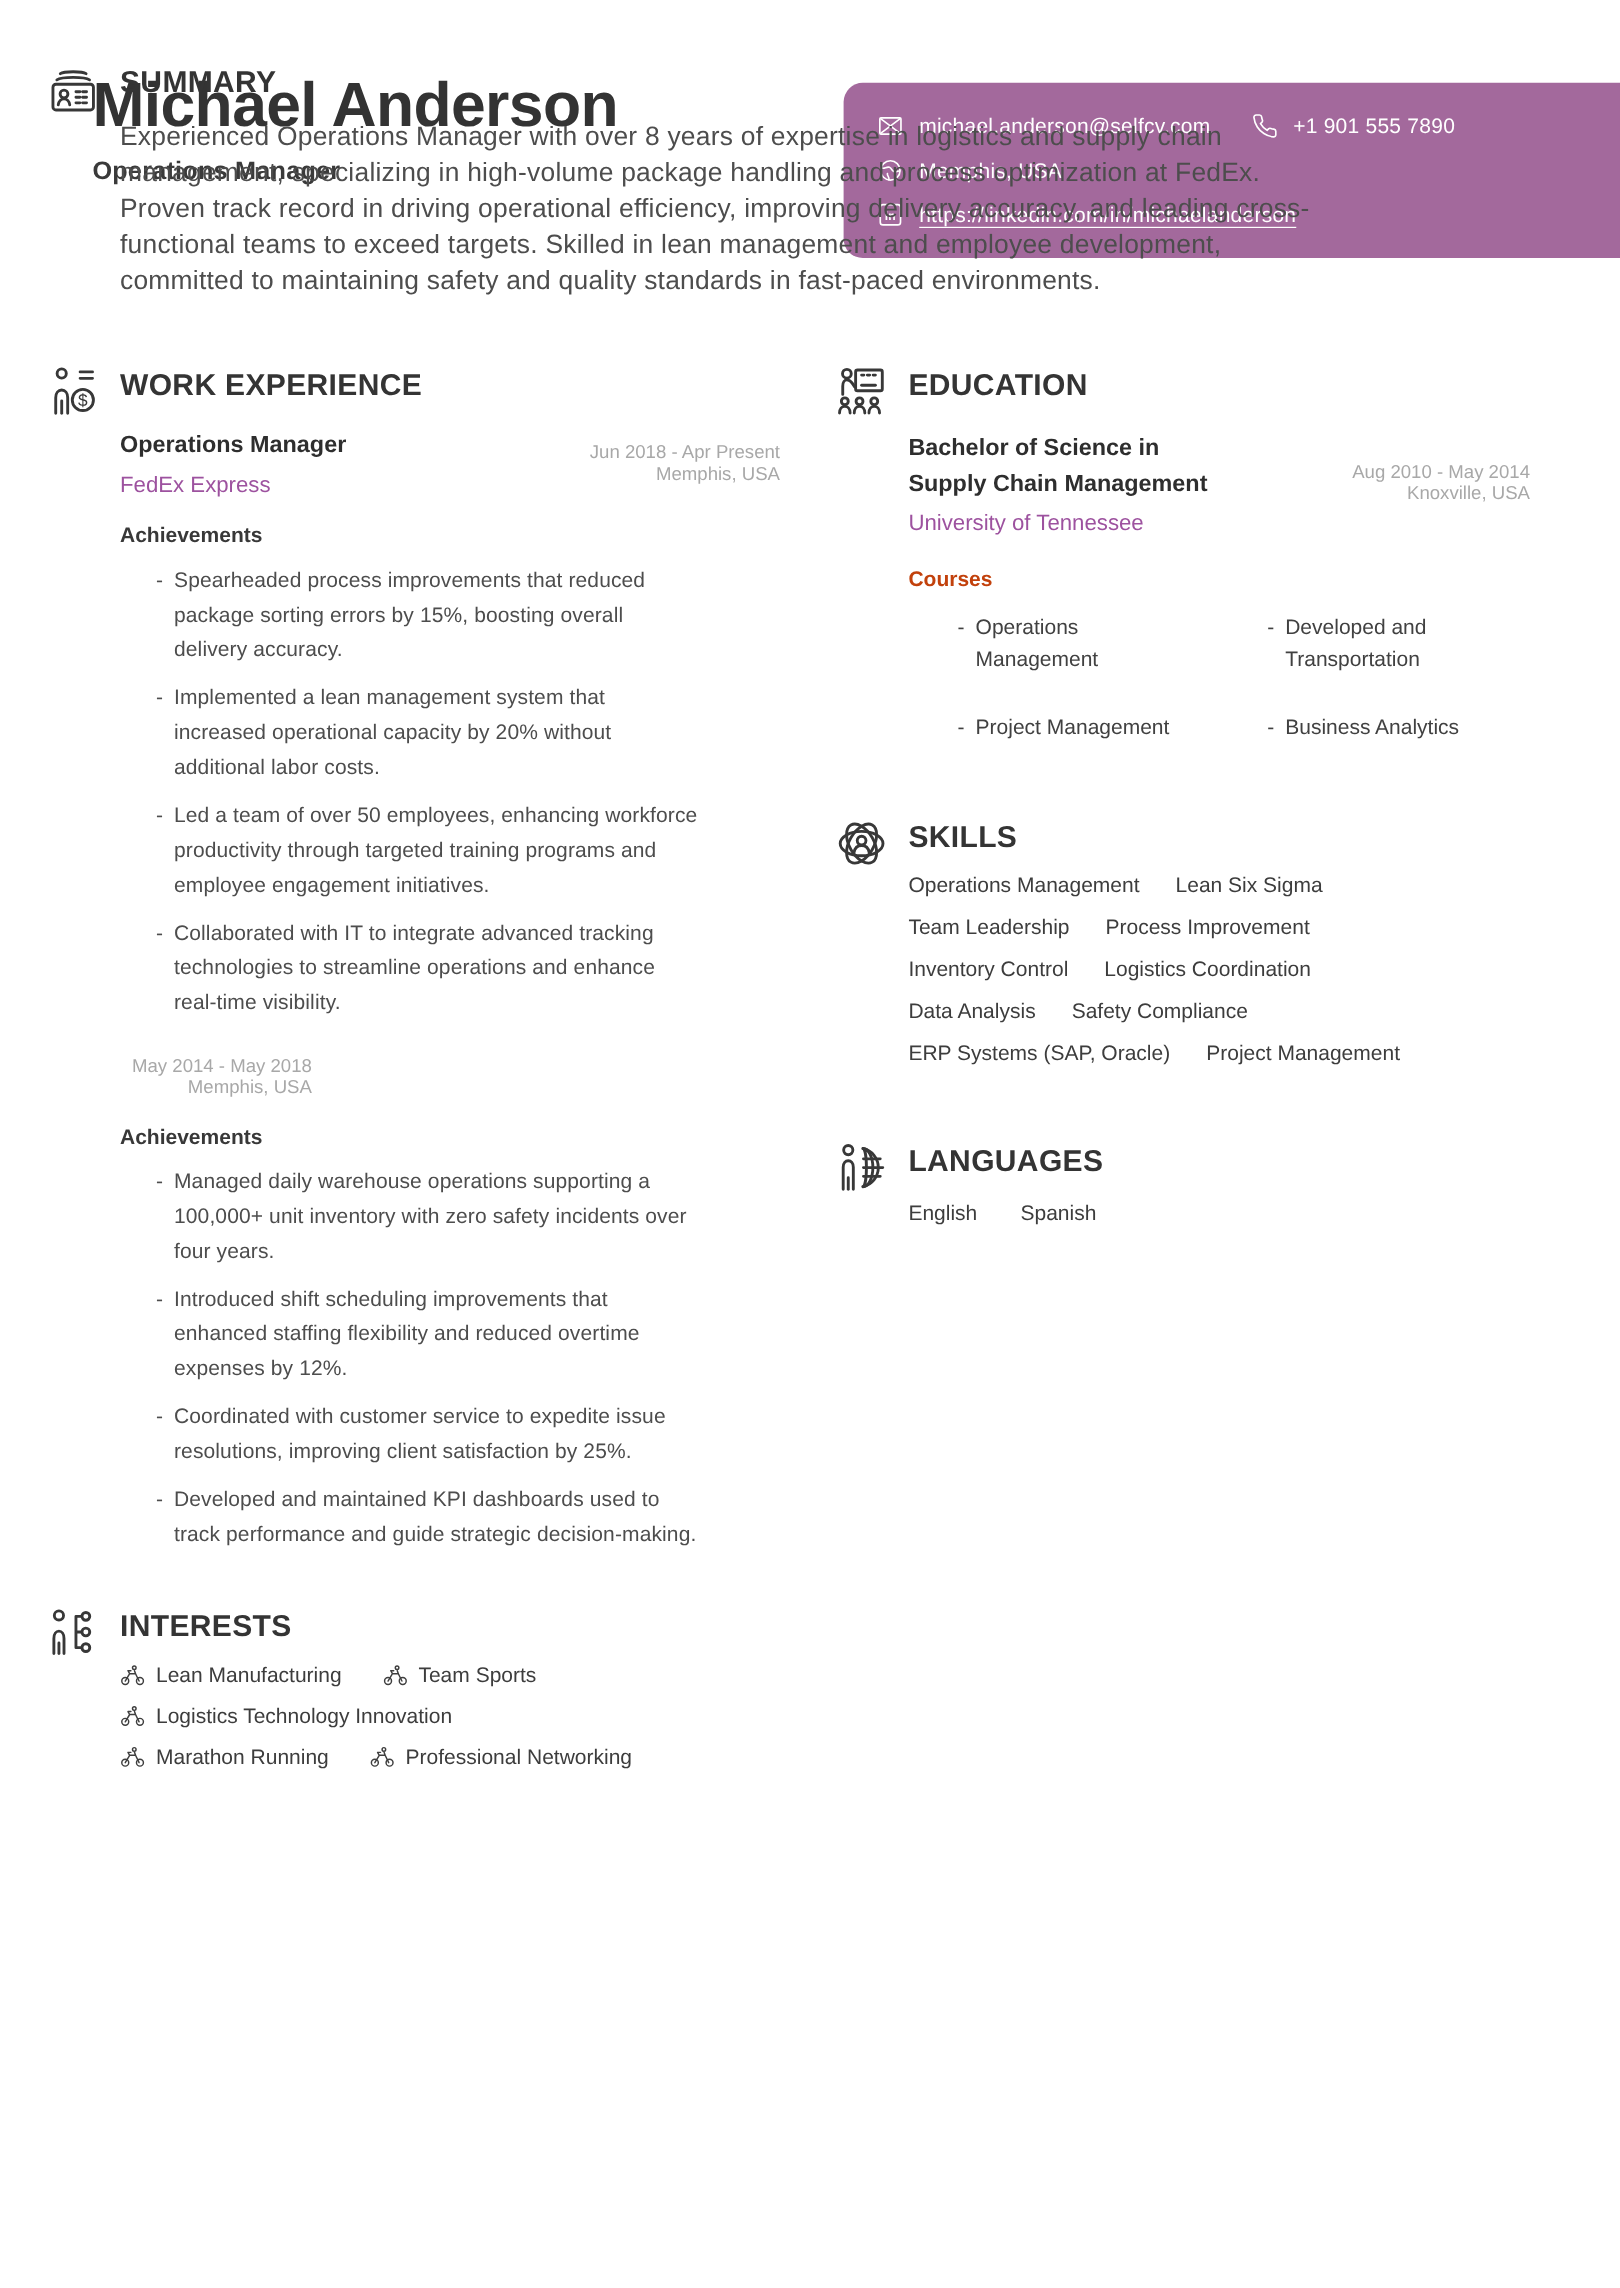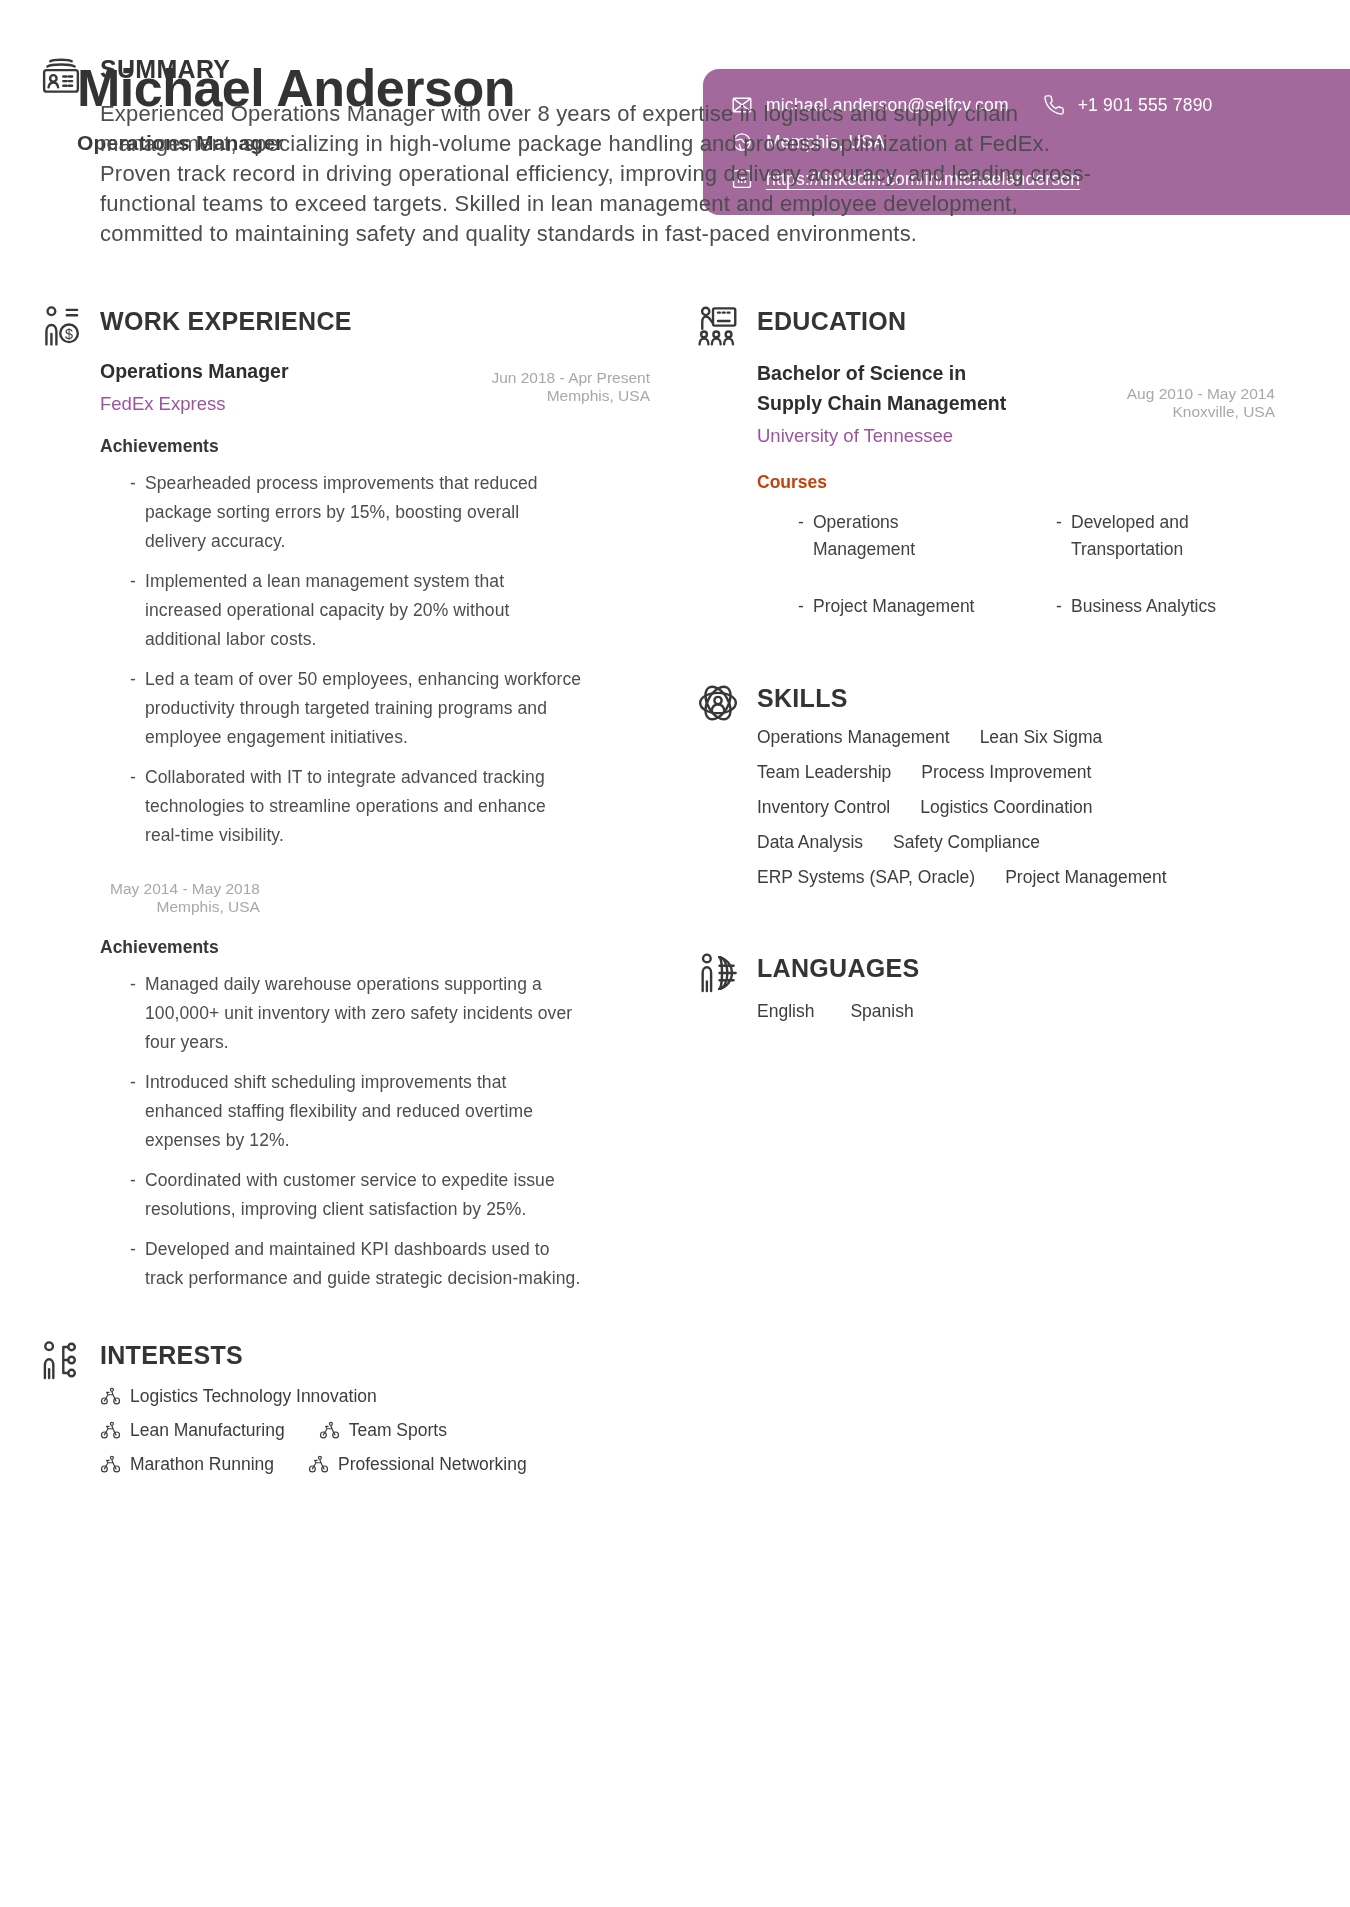--- a/index.html
+++ b/index.html
@@ -210,41 +210,41 @@
         <h2>INTERESTS</h2>
         <div class="int-rows">
           <div class="int-row">
             <span class="int-item">
               <svg viewBox="0 0 24 24">
                   <circle cx="5" cy="17" r="3.3"></circle>
                   <circle cx="19" cy="17" r="3.3"></circle>
                   <circle cx="13.6" cy="4.4" r="1.7"></circle>
                   <path d="M5 17l4.2-7h5.6l3.4 7M9.2 10 7.6 7.2h2.8M14.8 10l-1-2.9"></path>
                 </svg>
+              <span>Lean Manufacturing</span>
+            </span>
+            <span class="int-item">
+              <svg viewBox="0 0 24 24">
+                  <circle cx="5" cy="17" r="3.3"></circle>
+                  <circle cx="19" cy="17" r="3.3"></circle>
+                  <circle cx="13.6" cy="4.4" r="1.7"></circle>
+                  <path d="M5 17l4.2-7h5.6l3.4 7M9.2 10 7.6 7.2h2.8M14.8 10l-1-2.9"></path>
+                </svg>
+              <span>Team Sports</span>
+            </span>
+          </div>
+          <div class="int-row">
+            <span class="int-item">
+              <svg viewBox="0 0 24 24">
+                  <circle cx="5" cy="17" r="3.3"></circle>
+                  <circle cx="19" cy="17" r="3.3"></circle>
+                  <circle cx="13.6" cy="4.4" r="1.7"></circle>
+                  <path d="M5 17l4.2-7h5.6l3.4 7M9.2 10 7.6 7.2h2.8M14.8 10l-1-2.9"></path>
+                </svg>
               <span>Logistics Technology Innovation</span>
-            </span>
-          </div>
-          <div class="int-row">
-            <span class="int-item">
-              <svg viewBox="0 0 24 24">
-                  <circle cx="5" cy="17" r="3.3"></circle>
-                  <circle cx="19" cy="17" r="3.3"></circle>
-                  <circle cx="13.6" cy="4.4" r="1.7"></circle>
-                  <path d="M5 17l4.2-7h5.6l3.4 7M9.2 10 7.6 7.2h2.8M14.8 10l-1-2.9"></path>
-                </svg>
-              <span>Lean Manufacturing</span>
-            </span>
-            <span class="int-item">
-              <svg viewBox="0 0 24 24">
-                  <circle cx="5" cy="17" r="3.3"></circle>
-                  <circle cx="19" cy="17" r="3.3"></circle>
-                  <circle cx="13.6" cy="4.4" r="1.7"></circle>
-                  <path d="M5 17l4.2-7h5.6l3.4 7M9.2 10 7.6 7.2h2.8M14.8 10l-1-2.9"></path>
-                </svg>
-              <span>Team Sports</span>
             </span>
           </div>
           <div class="int-row">
             <span class="int-item">
               <svg viewBox="0 0 24 24">
                   <circle cx="5" cy="17" r="3.3"></circle>
                   <circle cx="19" cy="17" r="3.3"></circle>
                   <circle cx="13.6" cy="4.4" r="1.7"></circle>
                   <path d="M5 17l4.2-7h5.6l3.4 7M9.2 10 7.6 7.2h2.8M14.8 10l-1-2.9"></path>
                 </svg>

